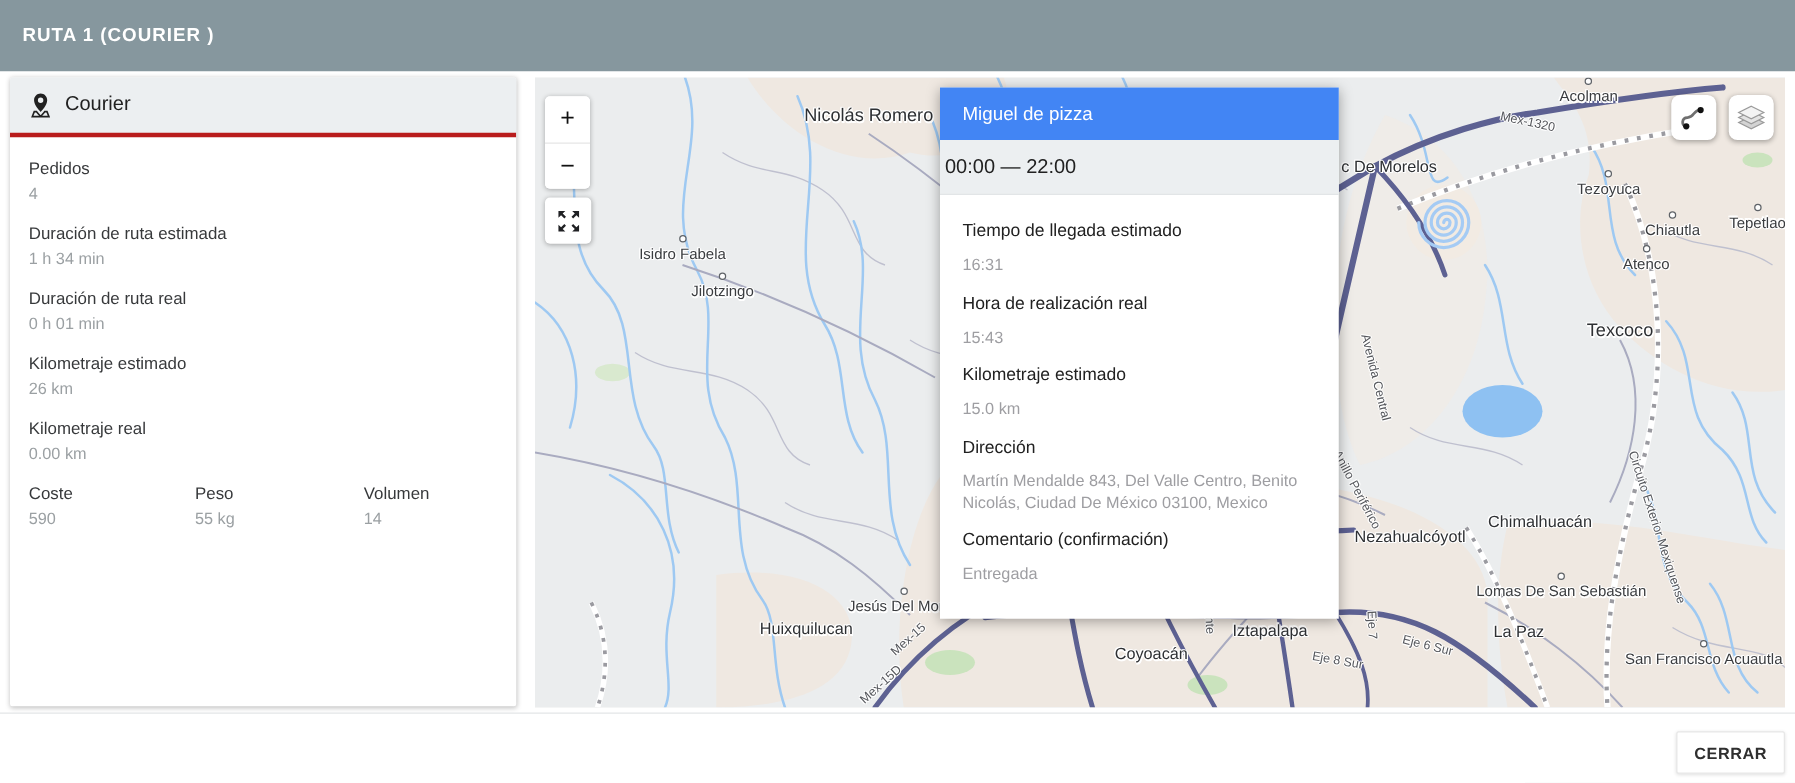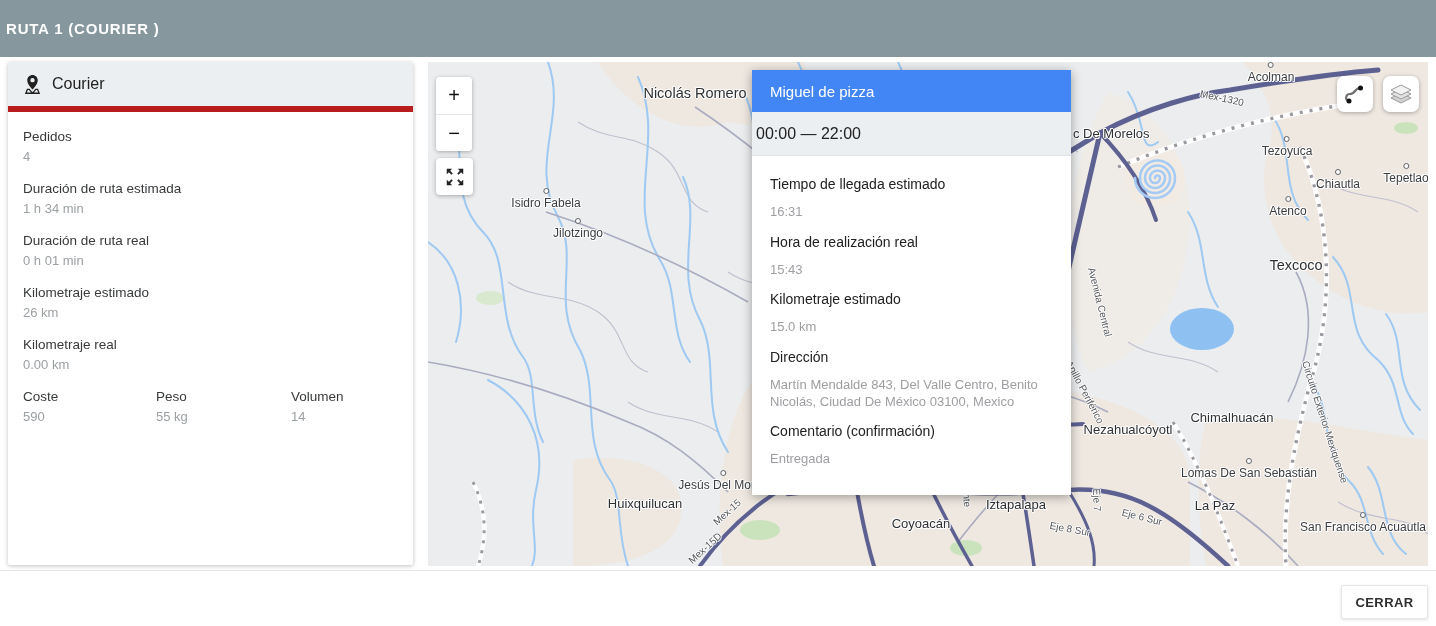--- a/index.html
+++ b/index.html
@@ -1,27 +1,27 @@
 <!DOCTYPE html>
 <html><head>
 <meta charset="utf-8">
 <style>
   html,body{margin:0;padding:0;background:#fff;}
   .screen{position:relative;width:1436px;height:626px;background:#fff;overflow:hidden;
           font-family:"Liberation Sans",sans-serif;-webkit-font-smoothing:antialiased;}
 
   
   .app-header{position:absolute;left:0;top:0;width:1436px;height:57px;background:#86979e;
-              display:flex;align-items:center;padding-left:6px;box-sizing:border-box;text-align:right;}
+              display:flex;align-items:center;padding-left:18px;box-sizing:border-box;text-align:right;}
   .app-title{color:#fff;font-size:15px;font-weight:bold;letter-spacing:.8px;}
 
   
   .panel{position:absolute;left:8px;top:62px;width:405px;height:503px;background:#fff;
          border-radius:2px;box-shadow:0 1px 4px rgba(0,0,0,.25);}
-  .panel-header{height:44px;background:#eceff1;border-bottom:6px solid #b91c1c;
+  .panel-header{height:44px;background:#eceff1;border-bottom:4px solid #b91c1c;
                 display:flex;align-items:center;padding:0 14px;border-radius:2px 2px 0 0;}
   .panel-title{font-size:16px;color:#212121;margin-left:9px;}
   .panel-body{padding:17px 15px 0 15px;}
   .stat{margin-bottom:17px;}
   .stat-label{font-size:13.5px;color:#37393b;}
   .stat-value{font-size:13px;color:#9ba0a3;margin-top:5px;}
   .stat-cols{display:flex;}
   .stat-col1{width:133px;}
   .stat-col2{width:135px;}
   .stat-col3{flex:1;}
@@ -243,21 +243,21 @@
     <div class="plabel" style="left:700px;top:367px">Nezahualcóyotl</div>
     <div class="plabel" style="left:804px;top:355px">Chimalhuacán</div>
     <div class="plabel sm dot" style="left:821px;top:411px">Lomas De San Sebastián</div>
     <div class="plabel" style="left:787px;top:443px">La Paz</div>
     <div class="plabel sm dot" style="left:935px;top:465px">San Francisco Acuautla</div>
     <div class="plabel xl" style="left:868px;top:203px">Texcoco</div>
     <div class="plabel left" style="left:645px;top:71px">c De Morelos</div>
     <div class="plabel sm dot" style="left:859px;top:89px">Tezoyuca</div>
     <div class="plabel sm dot" style="left:910px;top:122px">Chiautla</div>
     <div class="plabel sm dot" style="left:978px;top:116px">Tepetlao</div>
-    <div class="plabel sm dot" style="left:860px;top:149px">Atenco</div>
+    <div class="plabel sm dot" style="left:889px;top:149px">Atenco</div>
     <div class="plabel sm dot" style="left:843px;top:15px">Acolman</div>
 
     <div class="rlabel" style="left:794px;top:36px;transform:translate(-50%,-50%) rotate(12deg)">Mex-1320</div>
     <div class="rlabel" style="left:672px;top:240px;transform:translate(-50%,-50%) rotate(76deg)">Avenida Central</div>
     <div class="rlabel" style="left:657px;top:330px;transform:translate(-50%,-50%) rotate(62deg)">Anillo Periférico</div>
     <div class="rlabel" style="left:897px;top:360px;transform:translate(-50%,-50%) rotate(72deg)">Circuito Exterior Mexiquense</div>
     <div class="rlabel" style="left:538px;top:416px;transform:translate(-50%,-50%) rotate(87deg)">Eje 2 Oriente</div>
     <div class="rlabel" style="left:669px;top:438px;transform:translate(-50%,-50%) rotate(87deg)">Eje 7</div>
     <div class="rlabel" style="left:714px;top:455px;transform:translate(-50%,-50%) rotate(14deg)">Eje 6 Sur</div>
     <div class="rlabel" style="left:642px;top:467px;transform:translate(-50%,-50%) rotate(10deg)">Eje 8 Sur</div>

